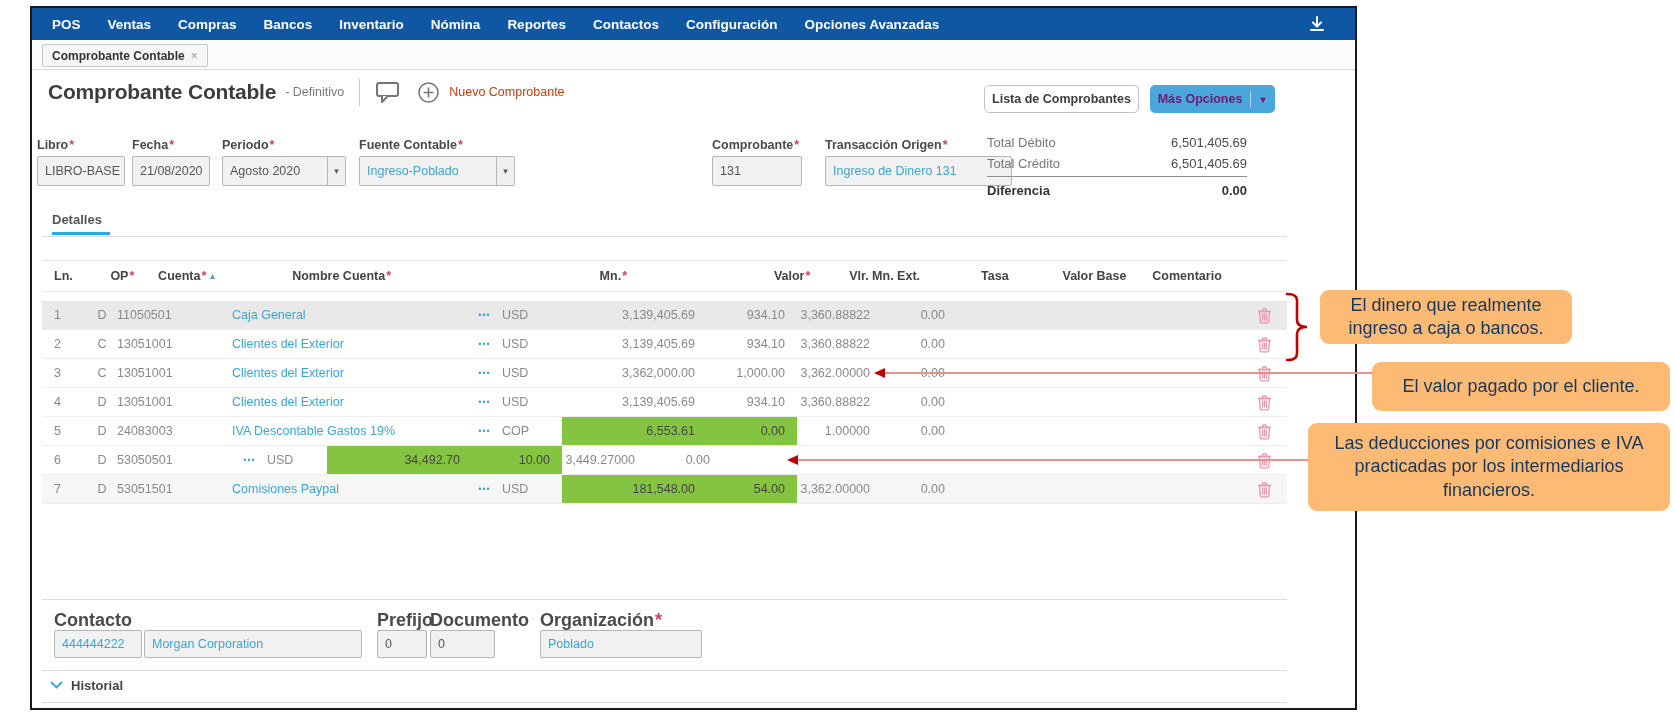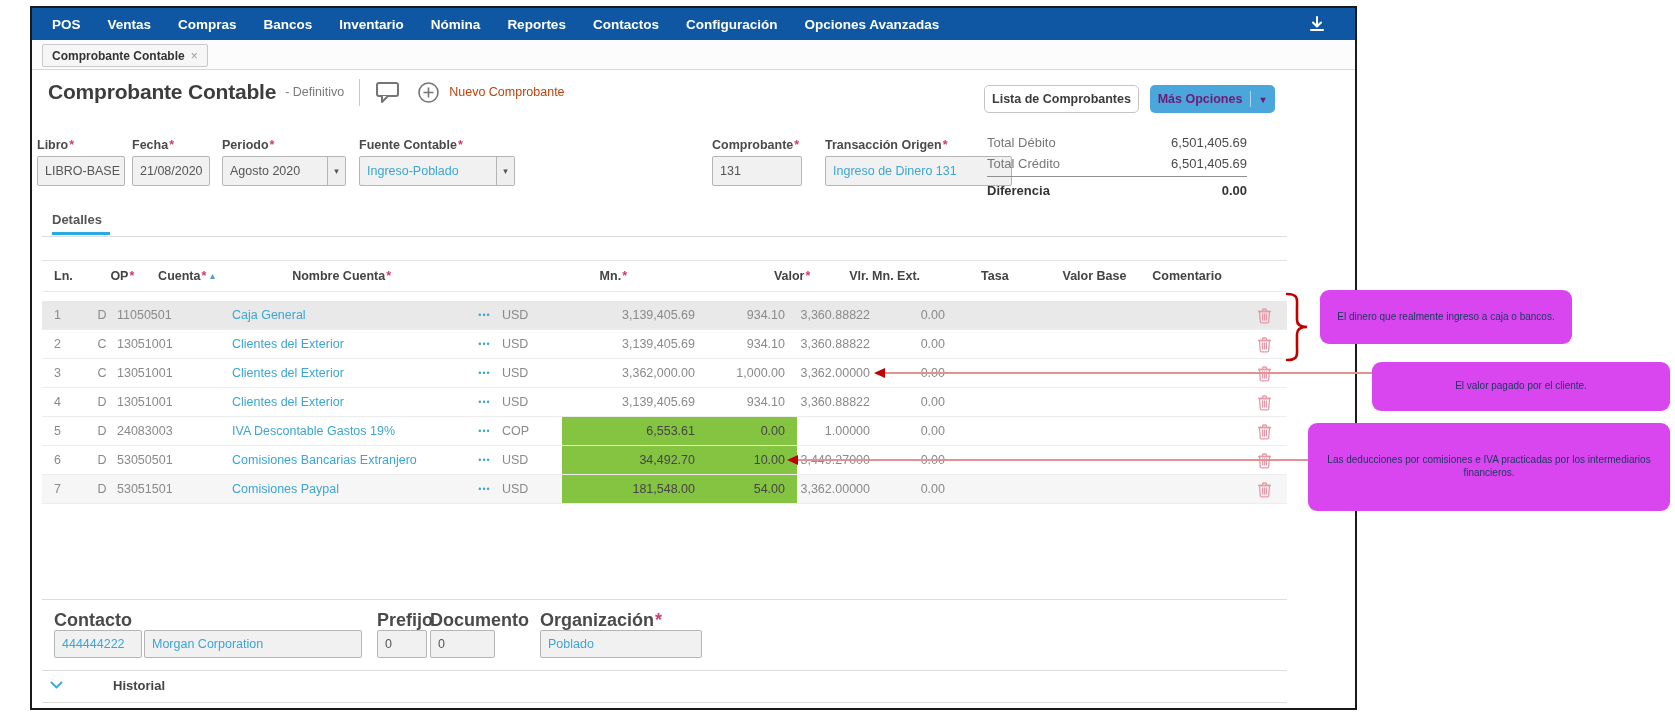--- a/index.html
+++ b/index.html
@@ -95,27 +95,27 @@
   .th.c-tasa, .th.c-base { justify-content:center; padding-right:0; }
   .td.c-nombre { color:#3BA5D3; cursor:pointer; }
   .td.green { background:#85C441; color:#454545; }
   .sort { color:#5B9BD5; font-size:9px; margin-left:4px; }
 
   
   .hrule { position:absolute; left:10px; width:1245px; border-top:1px solid #ddd; }
   .footer-label { position:absolute; top:602px; font-size:18px; font-weight:bold; color:#4a4a4a; white-space:nowrap; }
   .footer-box { position:absolute; top:622px; height:28px; }
   .footer-box .fbox { height:28px; }
-  .historial { position:absolute; left:18px; top:670px; display:flex; align-items:center; cursor:pointer;gap:42px; }
+  .historial { position:absolute; left:18px; top:670px; display:flex; align-items:center; cursor:pointer; }
   .historial .h-label { font-size:13px; font-weight:bold; color:#444; margin-left:8px; }
 
   
   .ann-layer { position:absolute; left:0; top:0; width:1675px; height:726px; pointer-events:none; z-index:40; }
-  .callout { position:absolute; background:#d946ef; border-radius:9px; color:#17375E;
-             font-size:10px; line-height:1.28; display:flex; align-items:center; justify-content:center;
+  .callout { position:absolute; background:#fdba74; border-radius:9px; color:#17375E;
+             font-size:18px; line-height:1.28; display:flex; align-items:center; justify-content:center;
              text-align:center; padding:3px 10px; }
   .ann-line { position:absolute; height:2px; background:#E59191; }
   .ann-head { position:absolute; width:0; height:0; border-top:5px solid transparent;
               border-bottom:5px solid transparent; border-right:11px solid #C00000; }
 </style>
 </head>
 <body>
 
 <div class="page">
   <div class="window">
@@ -377,21 +377,20 @@
                 <path d="M2.5 4.5h10l-.8 10.3a1.2 1.2 0 0 1-1.2 1.1H4.5a1.2 1.2 0 0 1-1.2-1.1L2.5 4.5z" stroke="#E49AA8" stroke-width="1.3" fill="none"></path>
                 <path d="M1.5 4.5h12 M5.5 4.5V3a1 1 0 0 1 1-1h2a1 1 0 0 1 1 1v1.5 M5.6 7v6 M7.5 7v6 M9.4 7v6" stroke="#E49AA8" stroke-width="1.3" fill="none" stroke-linecap="round"></path>
               </svg>
         </div>
       </div>
 
       <div class="tr">
         <div class="td c-ln">6</div>
         <div class="td c-op">D</div>
         <div class="td c-cuenta">53050501</div>
-        <div class="td c-nombre">Comisiones Bancarias Extranjero</div>
         <div class="td c-dots">•••</div>
         <div class="td c-mn">USD</div>
         <div class="td c-valor num green">34,492.70</div>
         <div class="td c-vlrext num green">10.00</div>
         <div class="td c-tasa num">3,449.27000</div>
         <div class="td c-base num">0.00</div>
         <div class="td c-coment"></div>
         <div class="td c-trash">
           <svg width="15" height="17" viewBox="0 0 15 17">
                 <path d="M2.5 4.5h10l-.8 10.3a1.2 1.2 0 0 1-1.2 1.1H4.5a1.2 1.2 0 0 1-1.2-1.1L2.5 4.5z" stroke="#E49AA8" stroke-width="1.3" fill="none"></path>

